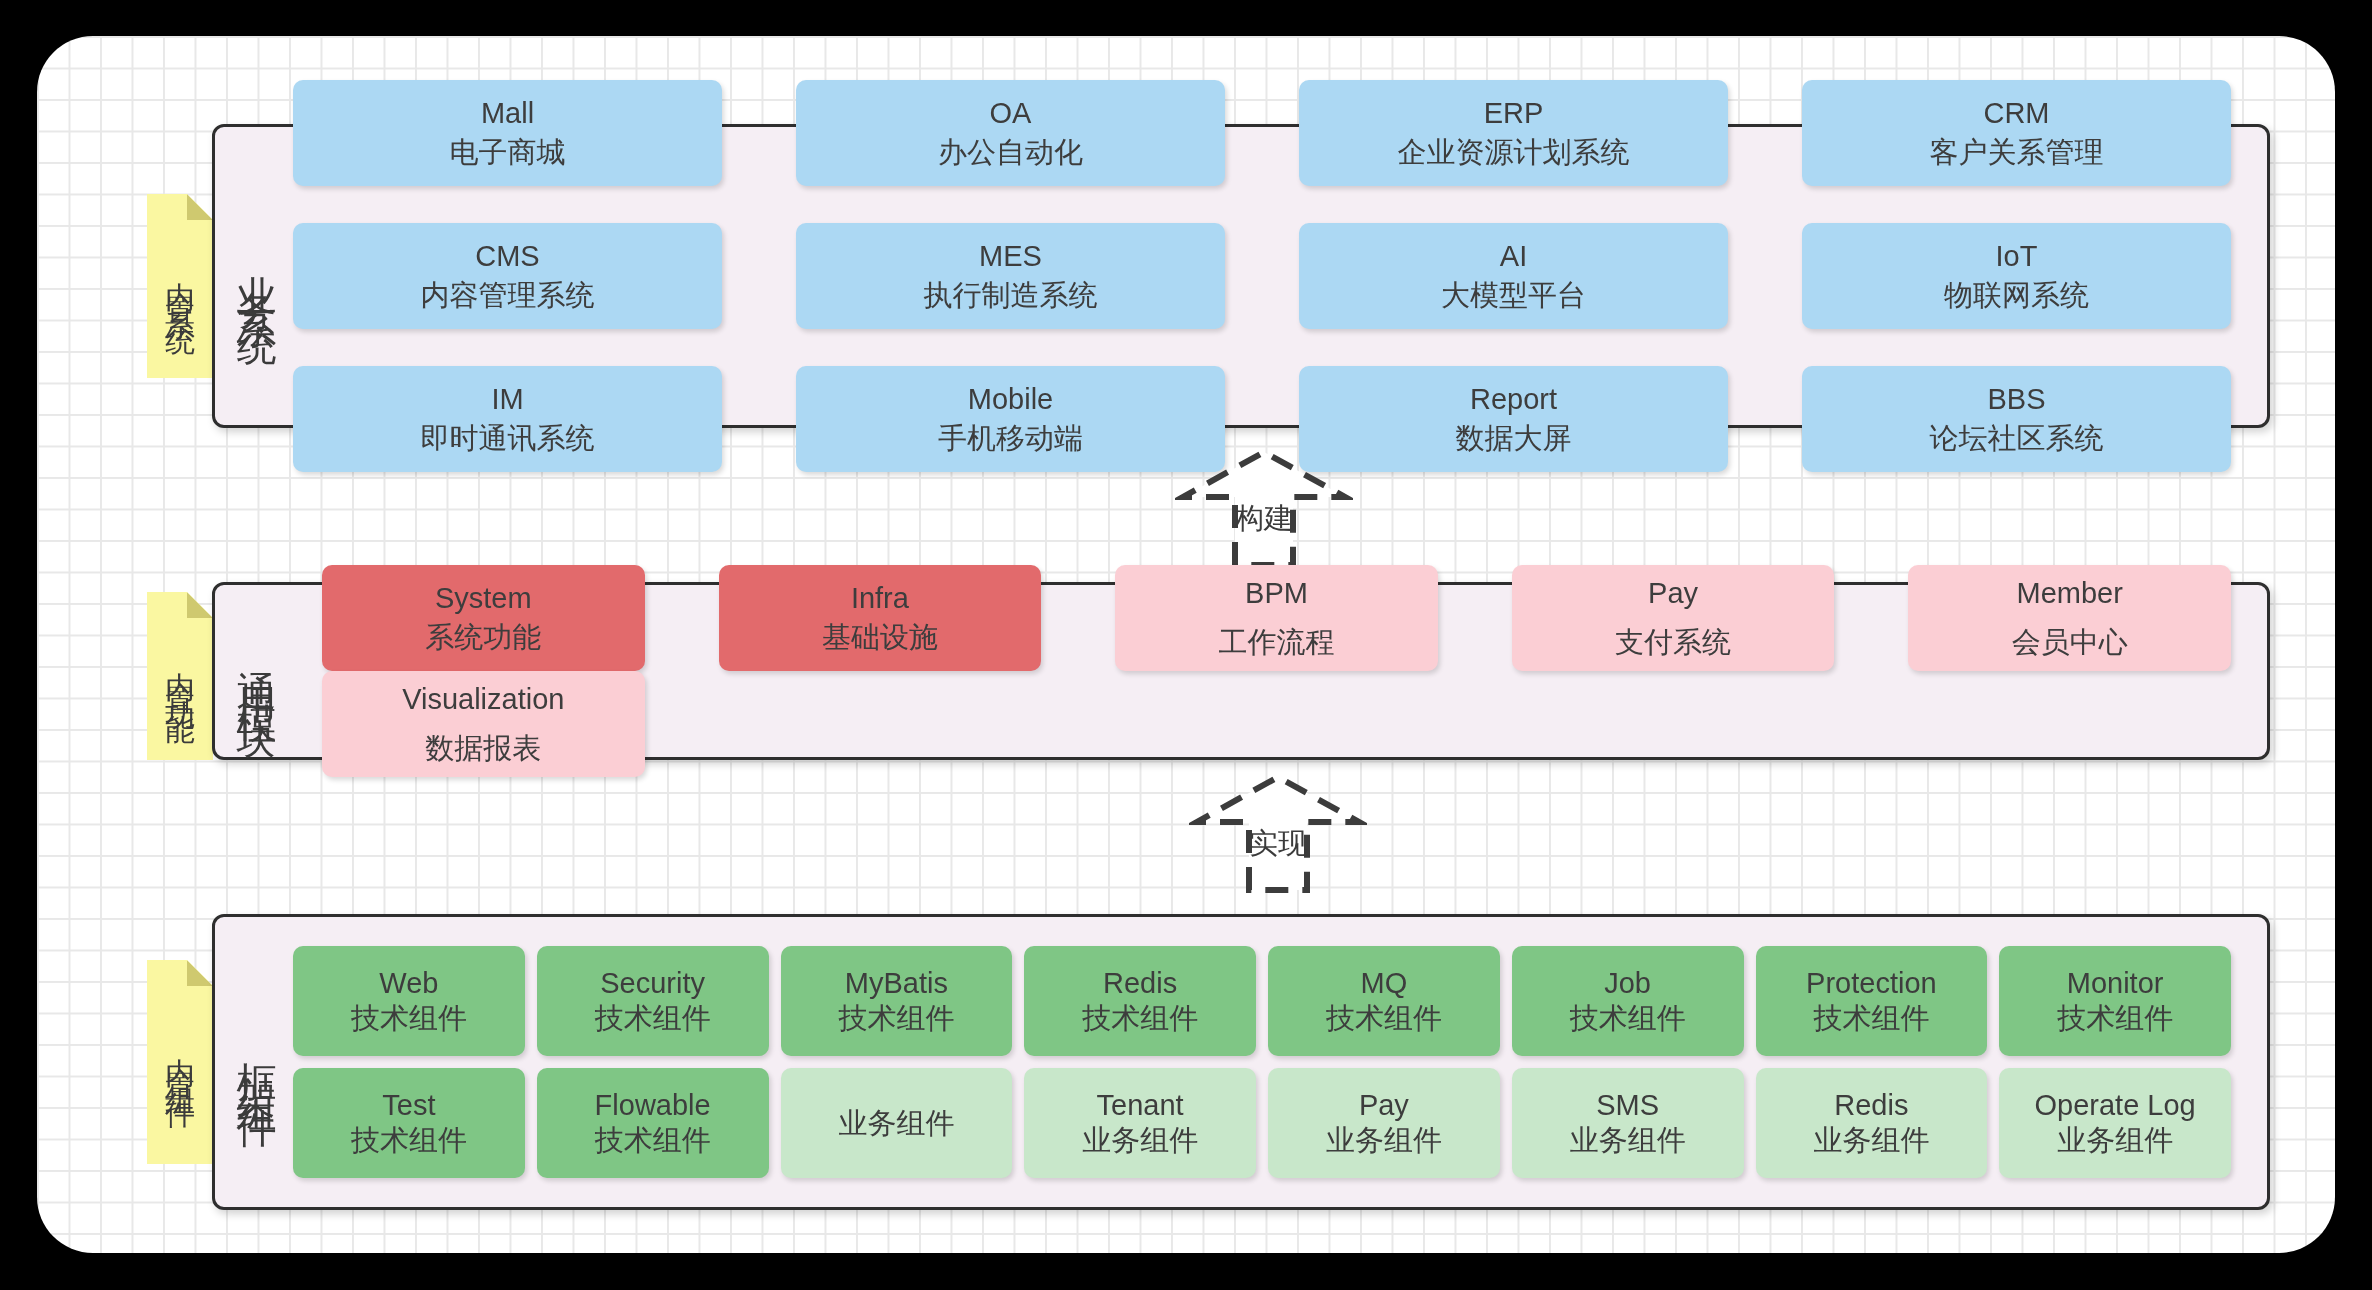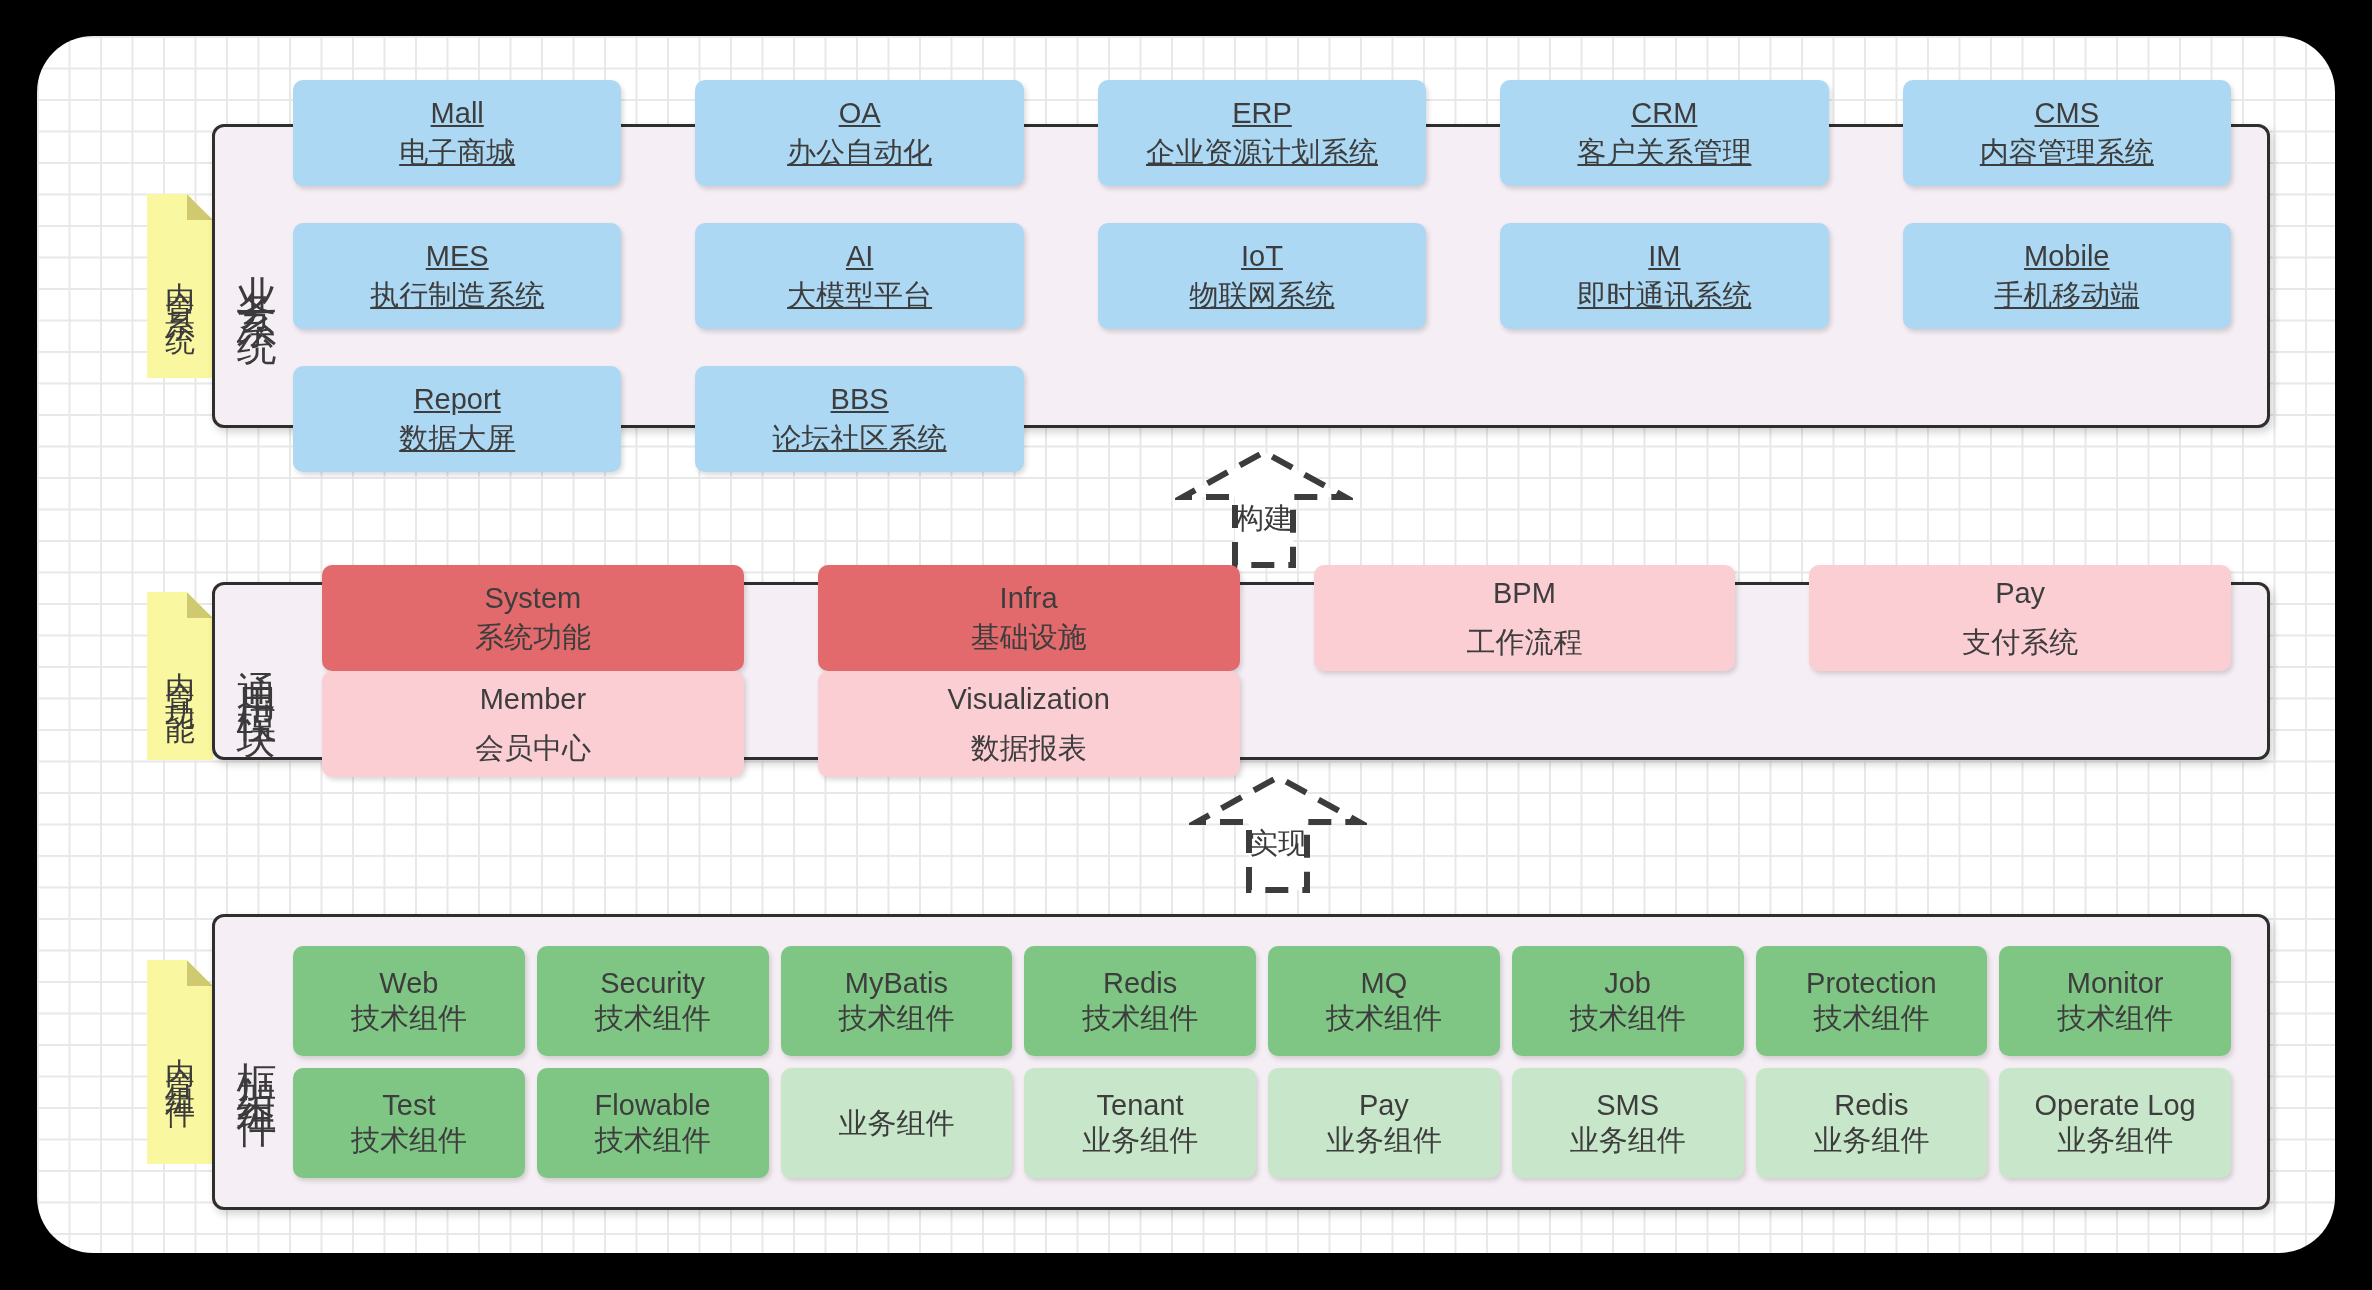--- a/index.html
+++ b/index.html
@@ -83,21 +83,21 @@
 <body>
 
 <div class="canvas">
 
   <div class="sticky sticky-1">
     <span class="v-text">内置系统</span>
   </div>
   <section class="layer layer-1">
     <div class="panel">
       <div class="layer-label v-text">业务系统</div>
-      <div class="boxes" style="grid-template-columns: repeat(5, 1fr); text-decoration: underline;">
+      <div class="boxes" style="grid-template-columns: repeat(4, 1fr);">
           <div class="box blue">
             <span class="en">Mall</span>
             <span class="zh">电子商城</span>
           </div>
           <div class="box blue">
             <span class="en">OA</span>
             <span class="zh">办公自动化</span>
           </div>
           <div class="box blue">
             <span class="en">ERP</span>
@@ -149,21 +149,21 @@
     </svg>
     <span class="arrow-label">构建</span>
   </div>
 
   <div class="sticky sticky-2">
     <span class="v-text">内置功能</span>
   </div>
   <section class="layer layer-2">
     <div class="panel">
       <div class="layer-label v-text">通用模块</div>
-      <div class="boxes" style="grid-template-columns: repeat(4, 1fr); padding-left: 29px;">
+      <div class="boxes" style="grid-template-columns: repeat(5, 1fr); padding-left: 29px;">
           <div class="box red-dark">
             <span class="en">System</span>
             <span class="zh">系统功能</span>
           </div>
           <div class="box red-dark">
             <span class="en">Infra</span>
             <span class="zh">基础设施</span>
           </div>
           <div class="box red-light">
             <span class="en">BPM</span>

